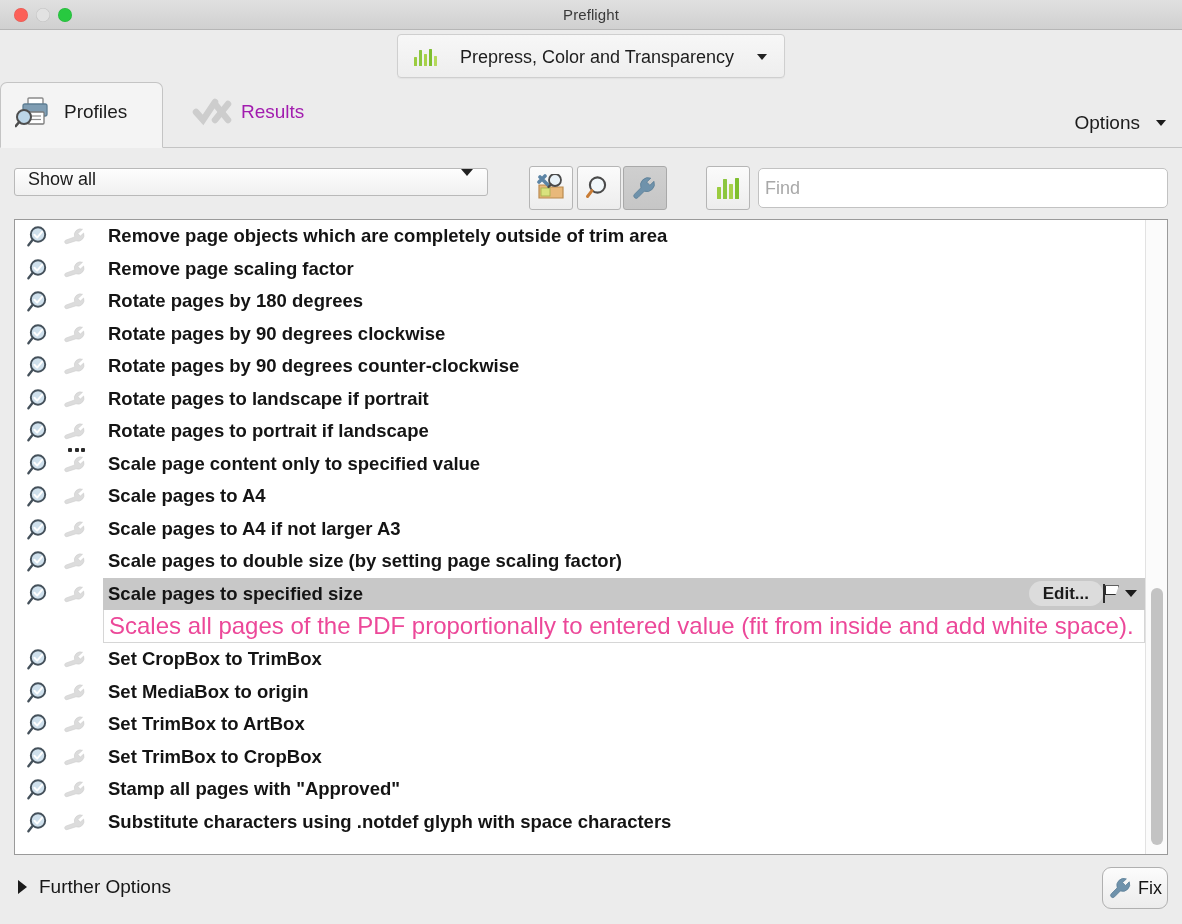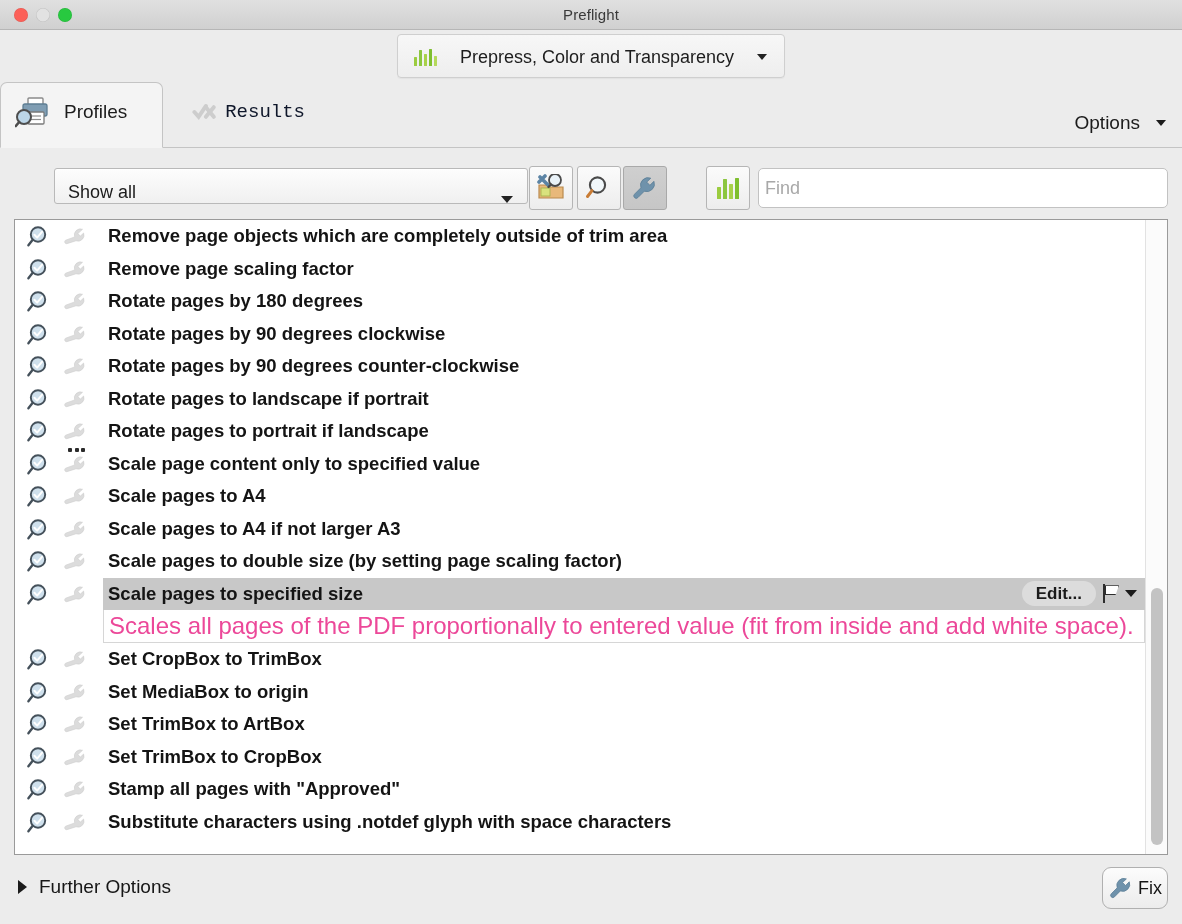--- a/index.html
+++ b/index.html
@@ -62,21 +62,21 @@
   .tabstrip .baseline {
     position: absolute; bottom: 0; left: 0; width: 1182px; height: 1px; background: #c4c4c4;
   }
   .tab {
     position: absolute; bottom: 0; height: 66px;
     display: flex; align-items: center; gap: 9px;
     padding: 0 18px 6px 14px;
     cursor: default;
   }
   .tab .tab-label { font-size: 19px; color: #1c1c1c; }
-  .tab.disabled .tab-label { color: #0f172a; font-family: Liberation Mono, monospace; }
+  .tab.disabled .tab-label { color: #a21caf; }
   .tab.active {
     background: #f4f4f4;
     border: 1px solid #c4c4c4; border-bottom: 1px solid #f4f4f4;
     border-radius: 7px 7px 0 0;
     z-index: 3;
   }
   #tab-profiles  { left: 0px;   width: 163px; }
   #tab-results   { left: 178px; width: 145px; }
   #tab-standards { left: 337px; width: 168px; }
 
@@ -87,26 +87,25 @@
   }
   .options-btn .caret { border-top-color:#1b1b1b; }
 
   
   .toolbar {
     position: absolute; top: 166px; left: 0; width: 1182px; height: 48px;
     display: flex; align-items: center;
   }
   .show-select {
     position: absolute; left: 14px; top: 2px;
-    width: 474px; height: 36px;
+    width: 474px; height: 28px;
     background: linear-gradient(to bottom, #fdfdfd 0%, #f0f0f0 100%);
     border: 1px solid #b9b9b9; border-radius: 3px;
-    display: flex; align-items: flex-end;
+    display: flex; align-items: flex-start;
     box-shadow: 0 1px 0 rgba(255,255,255,.7) inset;
-    margin-left: 40px;
   }
   .show-select .sel-label { font-size: 18px; color: #1b1b1b; padding-left: 13px; }
   .show-select .caret { position: absolute; right: 14px; border-top-width: 7px;
                         border-left-width: 6px; border-right-width: 6px; }
 
   .tool-btn {
     position: absolute; top: 0; width: 44px; height: 44px;
     border: 1px solid #b5b5b5; border-radius: 3px;
     background: linear-gradient(to bottom, #fbfbfb, #ededed);
     display: flex; align-items: center; justify-content: center;
@@ -152,21 +151,21 @@
     font-size: 18.5px; color: #141414; white-space: nowrap; font-weight: bold;
   }
   .row.selected .rtext {
     background: #c8c8c8;
   }
   .row.selected .rtext span.txt { padding-left: 5px; }
   .row .rtext span.txt { padding-left: 5px; }
 
   .row-actions {
     position: absolute; right: 8px; top: 0; height: 32.5px;
-    display: flex; align-items: center; gap: 7px;
+    display: flex; align-items: center; 
   }
   .edit-btn {
     height: 25px; padding: 0 14px;
     background: #dcdcdc; border-radius: 13px;
     display: flex; align-items: center; justify-content: center;
     font-size: 17px; color: #1b1b1b; cursor: default;
   }
   .flag-drop { display: flex; align-items: center; gap: 5px; }
   .flag-ic { width: 17px; height: 19px; position: relative; }
   .flag-ic .pole { position: absolute; left: 0; top: 0; width: 2px; height: 19px; background:#2d2d2d; }

